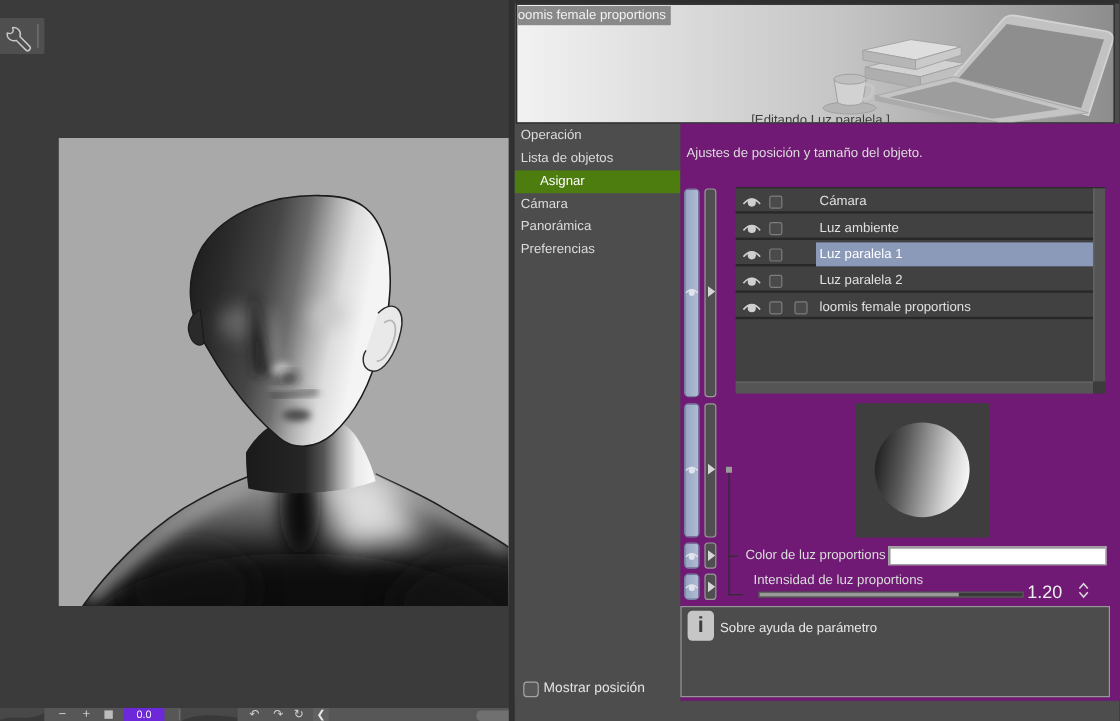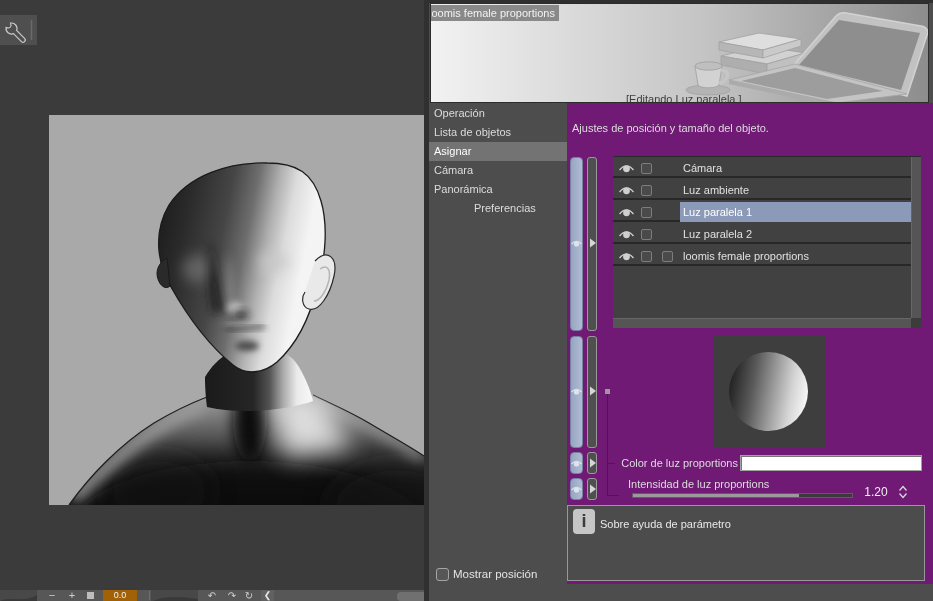--- a/index.html
+++ b/index.html
@@ -112,21 +112,21 @@
 
   <div class="abs" id="bbar" style="left:0;top:590px;width:425px;height:11px;background:#575757;color:#cfcfcf;">
     <div class="abs" style="left:0;top:0;width:37px;height:11px;background:#484848;overflow:hidden;">
       <svg width="37" height="11">
           <path d="M 0 11 L 0 8 C 12 3 24 10 37 2 L 37 11 Z" fill="#393939"></path>
         </svg>
     </div>
     <div class="abs" style="left:46px;top:0;width:12px;height:11px;font-size:11px;line-height:10px;text-align:center;">−</div>
     <div class="abs" style="left:66px;top:0;width:12px;height:11px;font-size:11px;line-height:10px;text-align:center;">+</div>
     <div class="abs" style="left:87px;top:2px;width:7px;height:7px;background:#bdbdbd;"></div>
-    <div class="abs" style="left:103px;top:0;width:34px;height:11px;background:#a16207;color:#f2f2f2;font-size:9px;line-height:11px;text-align:center;">0.0</div>
+    <div class="abs" style="left:103px;top:0;width:34px;height:11px;background:#6d28d9;color:#f2f2f2;font-size:9px;line-height:11px;text-align:center;">0.0</div>
     <div class="abs" style="left:149px;top:1px;width:1px;height:9px;background:#6f6f6f;"></div>
     <div class="abs" style="left:151px;top:0;width:47px;height:11px;background:#484848;overflow:hidden;">
       <svg width="47" height="11">
           <path d="M 0 11 L 0 9 C 14 2 30 4 47 6 L 47 11 Z" fill="#393939"></path>
         </svg>
     </div>
     <div class="abs" style="left:206px;top:0;width:12px;height:11px;font-size:10px;line-height:11px;text-align:center;">↶</div>
     <div class="abs" style="left:226px;top:0;width:12px;height:11px;font-size:10px;line-height:11px;text-align:center;">↷</div>
     <div class="abs" style="left:243px;top:0;width:12px;height:11px;font-size:10px;line-height:11px;text-align:center;">↻</div>
     <div class="abs" style="left:261px;top:0;width:13px;height:11px;background:#616161;font-size:9px;line-height:11px;text-align:center;color:#e8e8e8;">❮</div>
@@ -165,24 +165,24 @@
           <path d="M 298 76 L 406 99 L 406 103 L 298 80 Z" fill="#ababab"></path>
         </g>
         <text x="195" y="99" font-size="11" fill="#3d3d3d">[Editando Luz paralela ]</text>
       </svg>
       <div class="abs" style="left:0;top:1px;height:16px;background:#898989;color:#f2f2f2;font-size:11px;line-height:16px;padding:0 4px 0 0;white-space:nowrap;"><span style="margin-left:-2px;">loomis female proportions</span></div>
     </div>
 
     <div class="abs" id="menu" style="left:0;top:104px;width:138px;height:480px;background:#4d4d4d;color:#dcdcdc;font-size:11px;">
       <div style="height:19px;line-height:19px;padding-left:5px;">Operación</div>
       <div style="height:19px;line-height:19px;padding-left:5px;">Lista de objetos</div>
-      <div style="height:19px;line-height:19px;padding-left:5px;background:#737373;color:#fff;">Asignar</div>
+      <div style="height:19px;line-height:19px;padding-left:21px;background:#4d7c0f;color:#fff;">Asignar</div>
       <div style="height:19px;line-height:19px;padding-left:5px;">Cámara</div>
       <div style="height:19px;line-height:19px;padding-left:5px;">Panorámica</div>
-      <div style="height:19px;line-height:19px;padding-left:5px;margin-left:40px;">Preferencias</div>
+      <div style="height:19px;line-height:19px;padding-left:5px;">Preferencias</div>
     </div>
 
     <div class="abs" id="content" style="left:138px;top:103px;width:366px;height:481px;background:#701a75;color:#dcdcdc;">
       <div class="abs" style="left:5px;top:19px;font-size:11px;">Ajustes de posición y tamaño del objeto.</div>
 
       <div class="abs" style="left:3px;top:54px;width:13px;height:174px;background:linear-gradient(to right,#97a5c1,#b0bcd4);border:1px solid #76829e;border-radius:4px;"></div>
       <svg class="abs" style="left:3px;top:133px;" width="13" height="14" viewBox="0 0 13 14">
           <path d="M 1.5 8 Q 6.5 2.5 11.5 8" fill="none" stroke="#dfe3ec" stroke-width="1.2"></path>
           <circle cx="6.5" cy="8" r="2.6" fill="#dfe3ec"></circle>
         </svg>
@@ -277,21 +277,21 @@
           <circle cx="6.5" cy="8" r="2.6" fill="#dfe3ec"></circle>
         </svg>
       <div class="abs" style="left:20px;top:375px;width:10px;height:22px;background:#4f4f4f;border:1px solid #9a9a9a;border-radius:3px;"></div>
       <svg class="abs" style="left:20px;top:379px;" width="10" height="14" viewBox="0 0 10 14">
           <path d="M 3 2.5 L 9 7 L 3 11.5 Z" fill="#d6d6d6"></path>
         </svg>
       <div class="abs" style="left:61px;top:375px;font-size:11px;">Intensidad de luz proportions</div>
       <div class="abs" style="left:65px;top:390px;width:221px;height:5px;background:#3a3a3a;border:1px solid #5e5e5e;">
         <div class="abs" style="left:0;top:0;width:166px;height:3px;background:#9a9a9a;"></div>
       </div>
-      <div class="abs" style="left:289px;top:382px;width:40px;text-align:center;font-size:12px;color:#f0f0f0;">1.20</div>
+      <div class="abs" style="left:289px;top:382px;width:40px;text-align:left;font-size:15px;color:#f0f0f0;">1.20</div>
       <svg class="abs" style="left:331px;top:382px;" width="10" height="14" viewBox="0 0 10 14">
           <path d="M 1.5 5.5 L 5 1.5 L 8.5 5.5" fill="none" stroke="#d8d8d8" stroke-width="1.3"></path>
           <path d="M 1.5 8.5 L 5 12.5 L 8.5 8.5" fill="none" stroke="#d8d8d8" stroke-width="1.3"></path>
         </svg>
 
       <div class="abs" style="left:0;top:402px;width:358px;height:76px;border:1px solid #989898;background:#4c4c4c;">
         <div class="abs" style="left:5px;top:3px;width:22px;height:25px;background:#c6c6c6;border-radius:4px;color:#3c3c3c;font-weight:bold;font-size:18px;text-align:center;line-height:25px;">i</div>
         <div class="abs" style="left:32px;top:12px;font-size:11px;color:#e8e8e8;">Sobre ayuda de parámetro</div>
       </div>
     </div>

